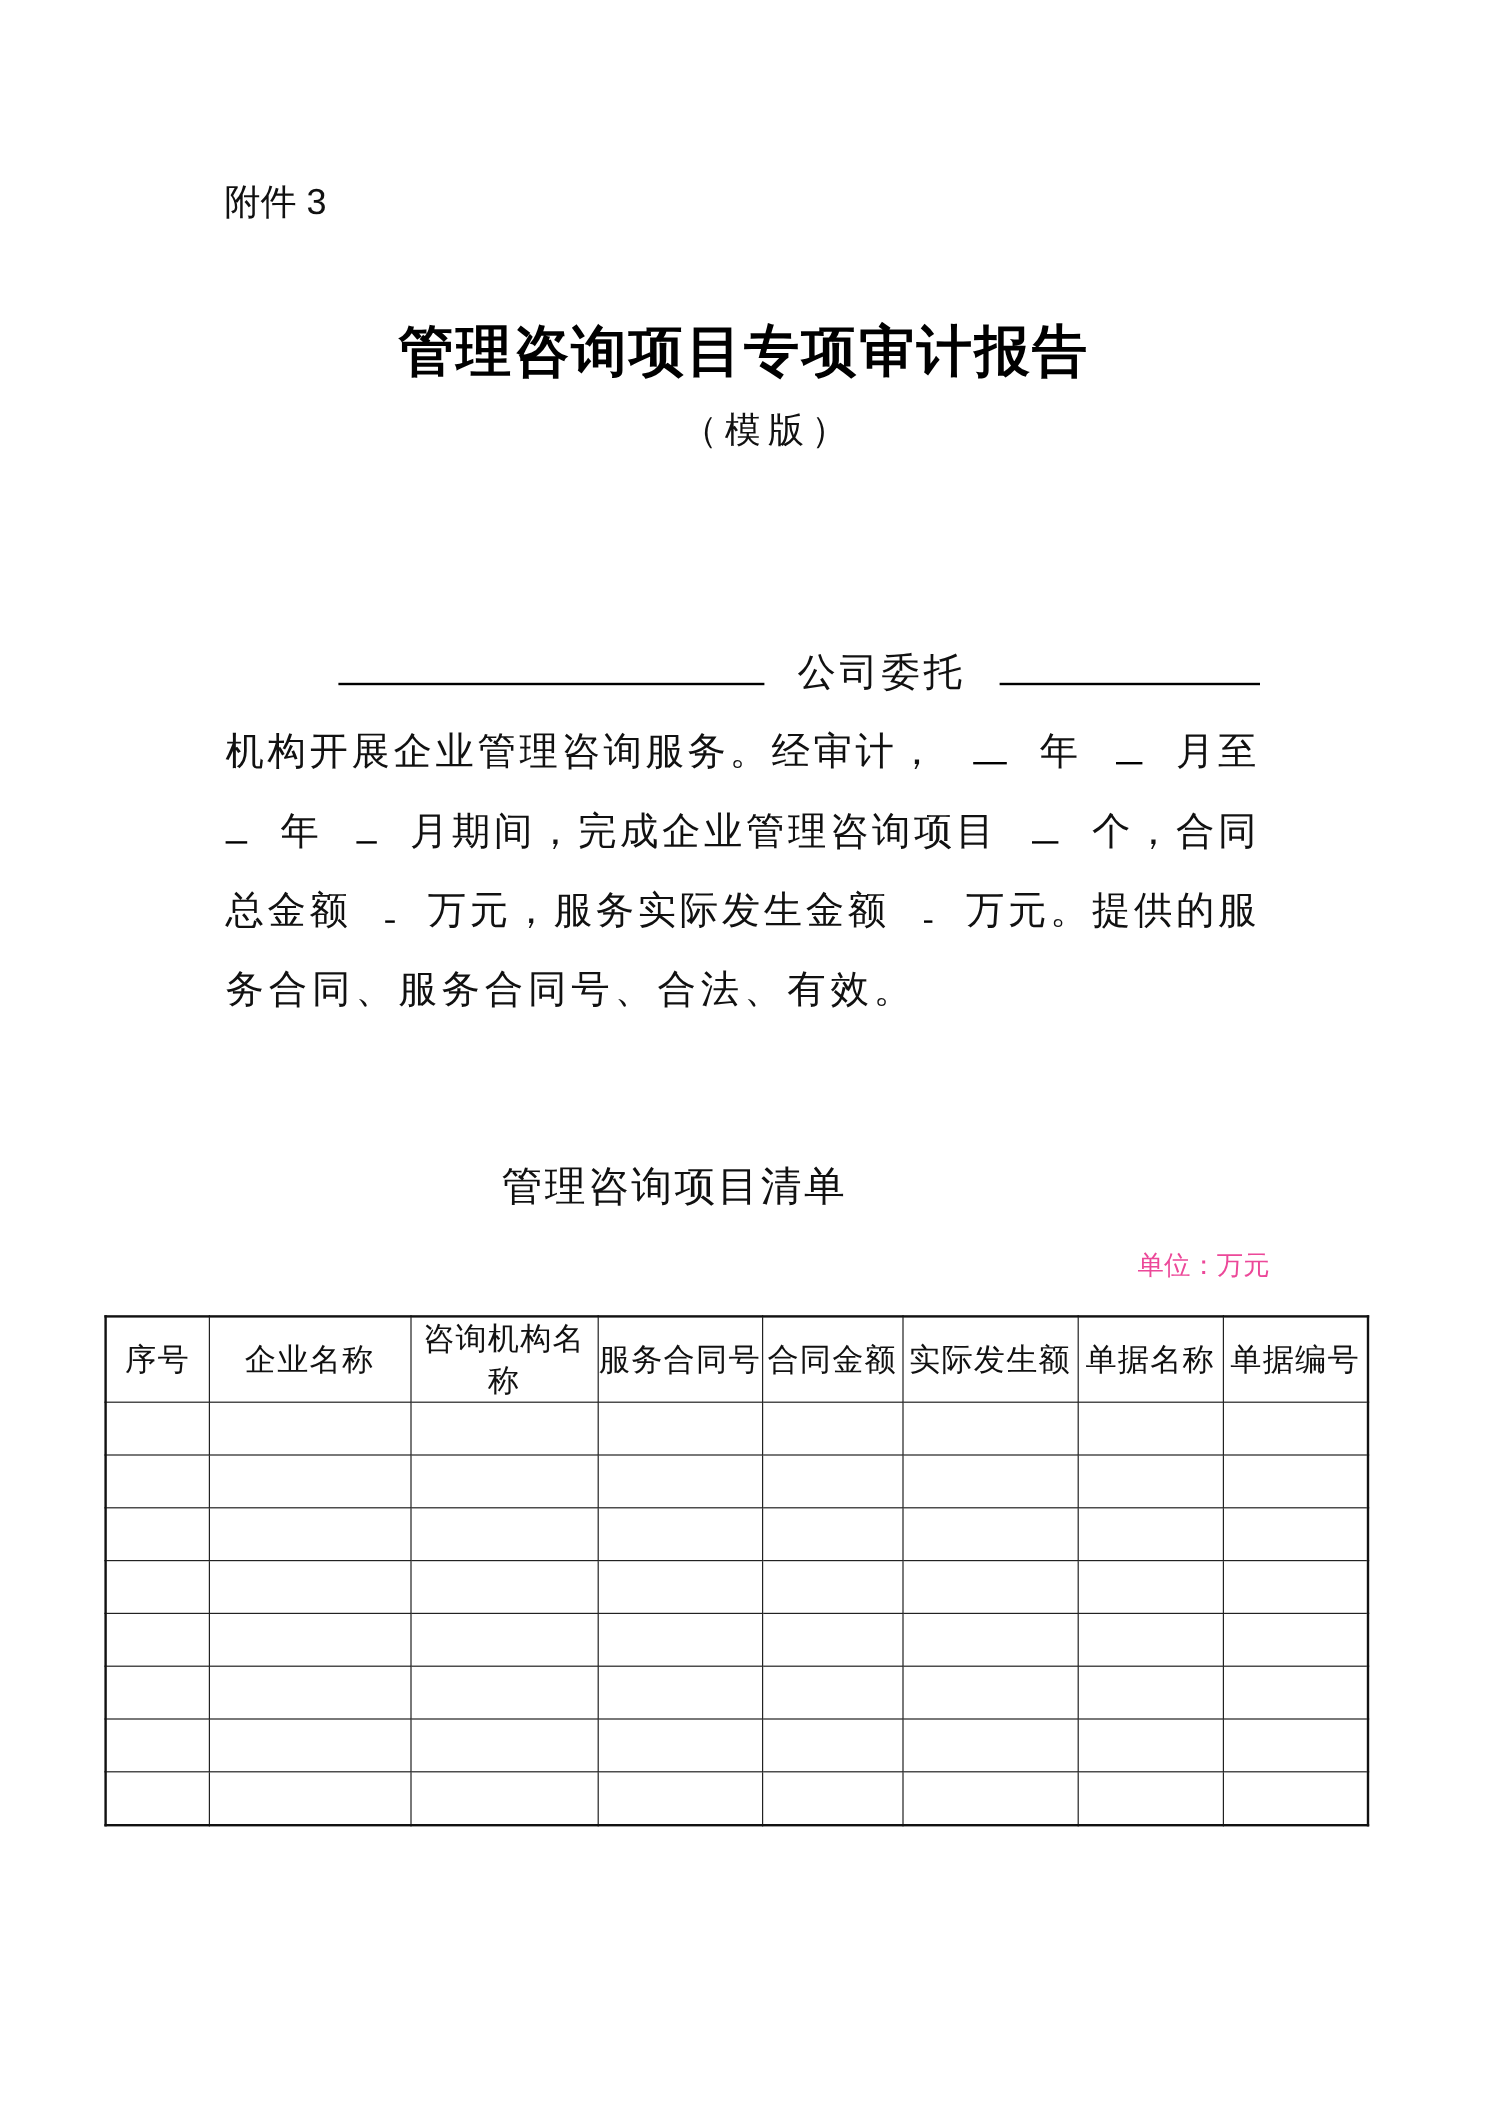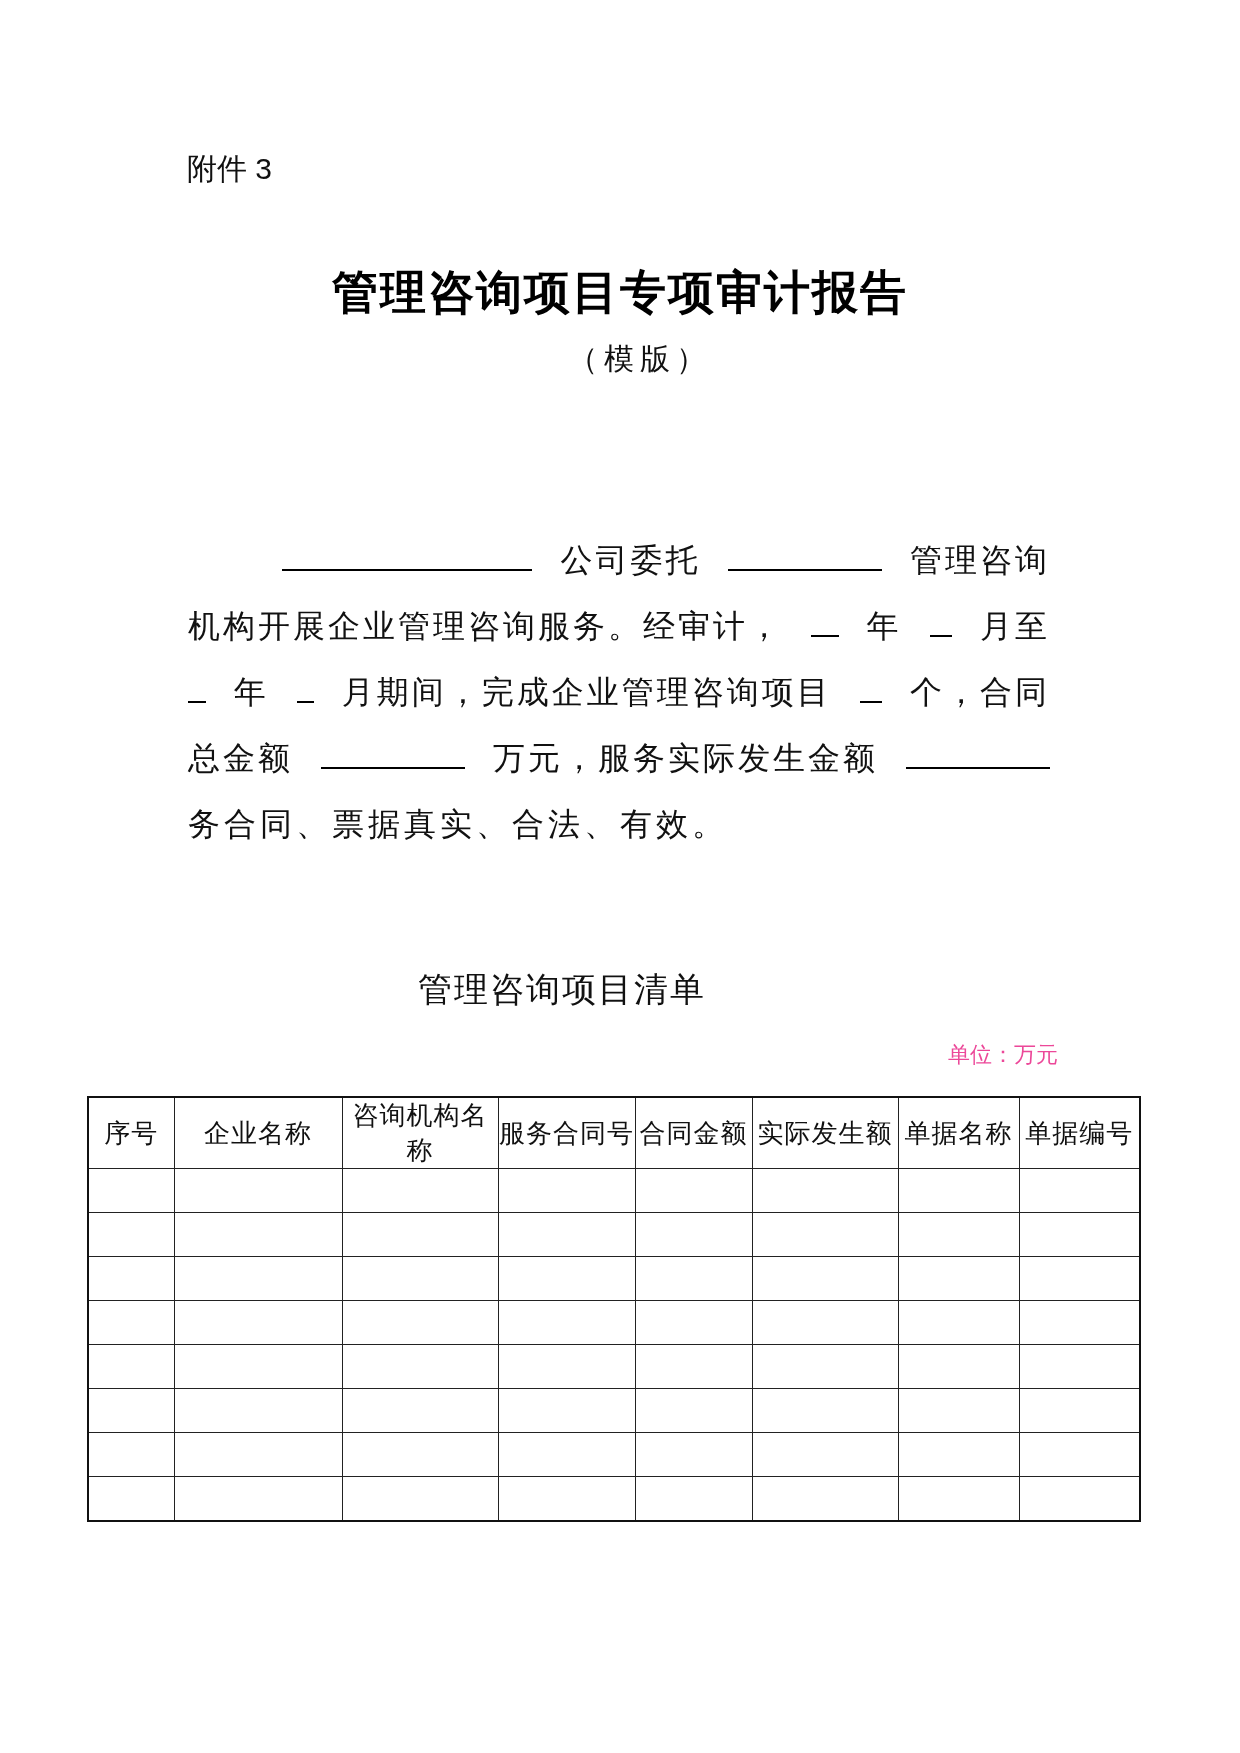--- a/index.html
+++ b/index.html
@@ -99,21 +99,20 @@
   <div class="doc-title">管理咨询项目专项审计报告</div>
 
   <div class="doc-subtitle">（模版）</div>
 
   <div class="para">
     <div class="pline">
       <span class="indent"></span>
         <span class="blank u-l1a"></span>
         <span class="seg">公司委托</span>
         <span class="blank u-l1b"></span>
-        <span class="seg">管理咨询</span>
     </div>
     <div class="pline">
       <span class="seg">机构开展企业管理咨询服务。经审计，</span>
         <span class="blank u-l2a"></span>
         <span class="seg">年</span>
         <span class="blank u-l2b"></span>
         <span class="seg">月至</span>
     </div>
     <div class="pline">
       <span class="blank u-l3a"></span>
@@ -121,23 +120,24 @@
         <span class="blank u-l3b"></span>
         <span class="seg">月期间，完成企业管理咨询项目</span>
         <span class="blank u-l3c"></span>
         <span class="seg">个，合同</span>
     </div>
     <div class="pline">
       <span class="seg">总金额</span>
         <span class="blank u-l4a"></span>
         <span class="seg">万元，服务实际发生金额</span>
         <span class="blank u-l4b"></span>
+        <span class="seg">万元。提供的服</span>
     </div>
     <div class="pline last">
-      <span class="seg">务合同、票据真实、合法、有效。</span>
+      <span class="seg">务合同、服务合同号、合法、有效。</span>
     </div>
   </div>
 
   <div class="list-heading">管理咨询项目清单</div>
 
   <div class="unit-note">单位：万元</div>
 
   <table class="grid">
     <colgroup>
       <col class="c1">

